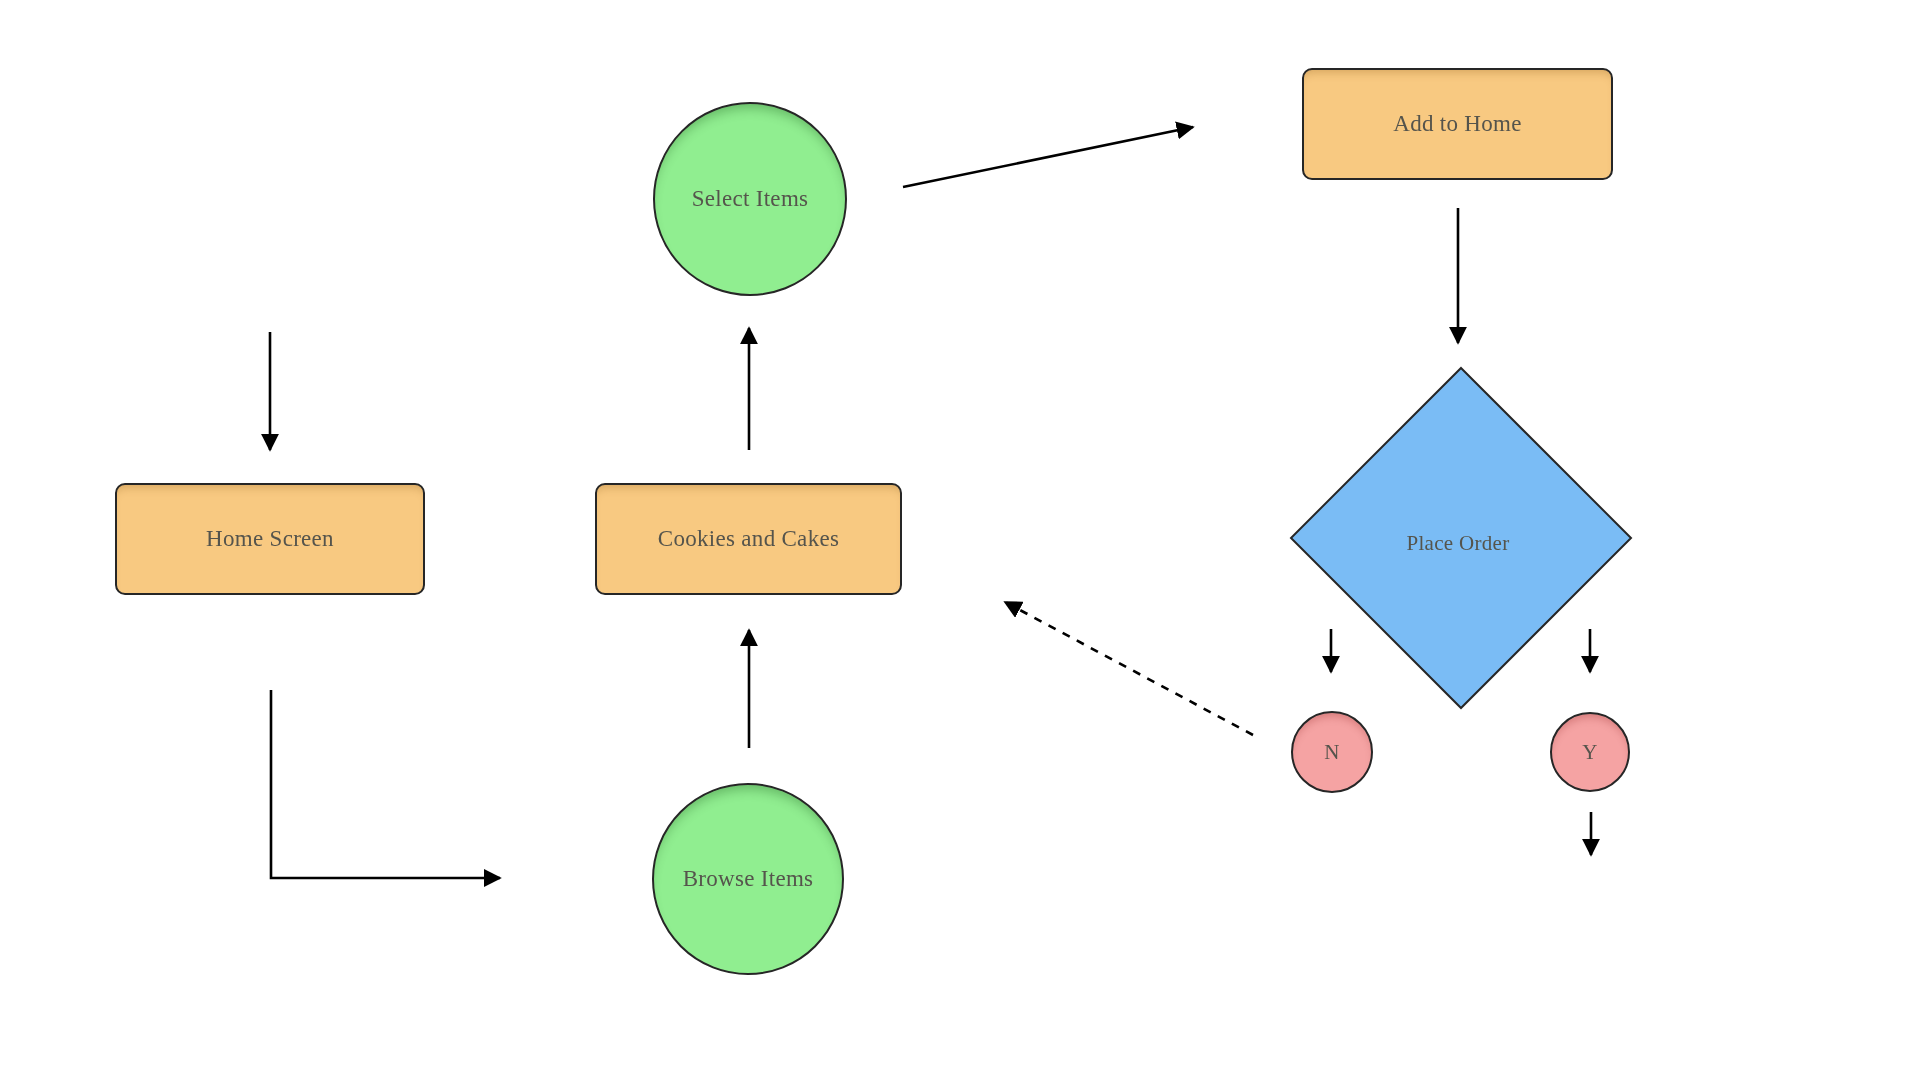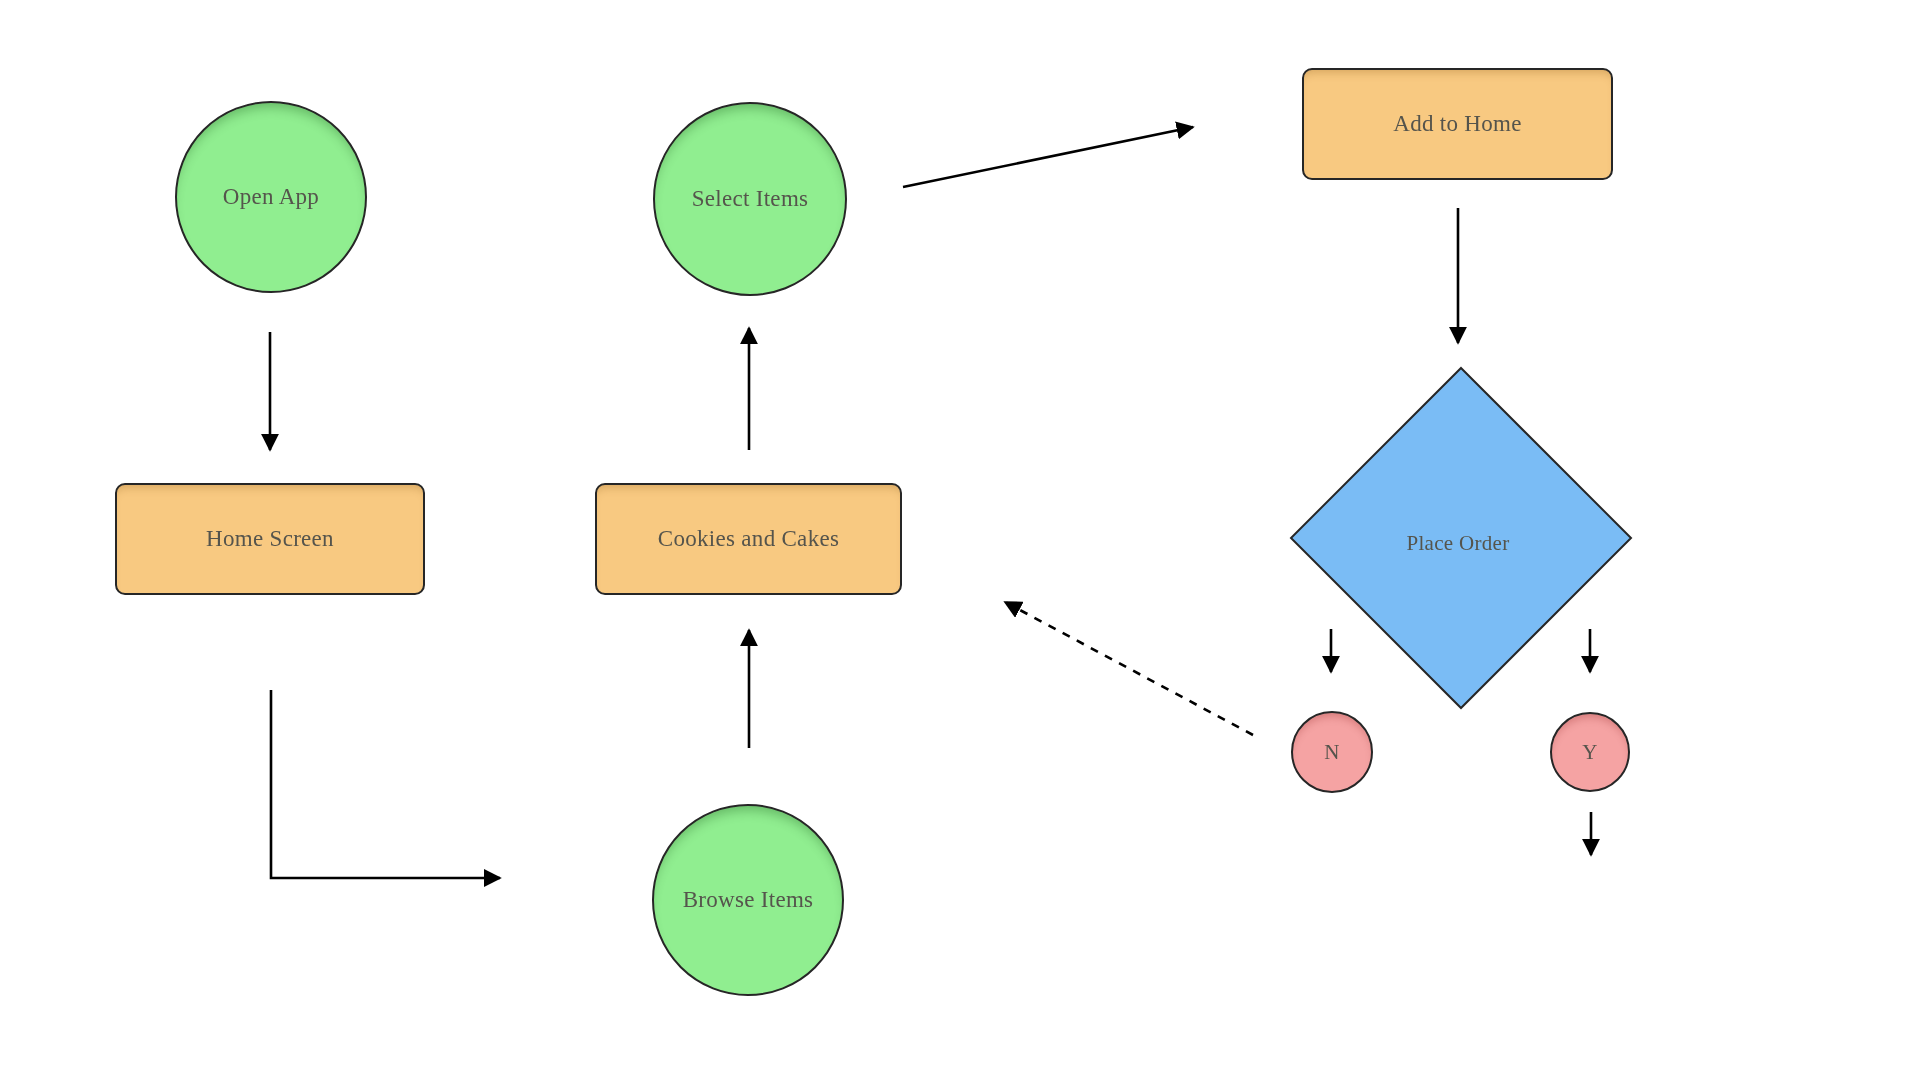--- a/index.html
+++ b/index.html
@@ -57,21 +57,21 @@
   .diamond-label{
     position:absolute;
     width:240px;left:1338px;top:531px;
     text-align:center;
     font-size:21px;letter-spacing:.3px;
   }
 
   
   .n-open-app{left:175px;top:101px;width:192px;height:192px;}
   .n-select-items{left:653px;top:102px;width:194px;height:194px;}
-  .n-browse-items{left:652px;top:804px;width:192px;height:192px;align-items:center;}
+  .n-browse-items{left:652px;top:783px;width:192px;height:192px;align-items:center;}
   .n-home-screen{left:115px;top:483px;width:310px;height:112px;text-align:center;}
   .n-cookies{left:595px;top:483px;width:307px;height:112px;}
   .n-add-to-cart{left:1302px;top:68px;width:311px;height:112px;}
   .n-confirm{left:1475px;top:878px;width:312px;height:112px;}
   .n-no{left:1291px;top:711px;width:82px;height:82px;}
   .n-yes{left:1550px;top:712px;width:80px;height:80px;}
 </style>
 </head>
 <body>
 
@@ -91,23 +91,20 @@
     <path class="edge" d="M749,748 L749,630" marker-end="url(#arrow)"></path>
     <path class="edge" d="M749,450 L749,328" marker-end="url(#arrow)"></path>
     <path class="edge" d="M903,187 L1193,127" marker-end="url(#arrow)"></path>
     <path class="edge" d="M1458,208 L1458,343" marker-end="url(#arrow)"></path>
     <path class="edge" d="M1331,629 L1331,672" marker-end="url(#arrow)"></path>
     <path class="edge" d="M1590,629 L1590,672" marker-end="url(#arrow)"></path>
     <path class="edge" d="M1591,812 L1591,855" marker-end="url(#arrow)"></path>
     <path class="edge dashed" d="M1253,735 L1005,602" marker-end="url(#arrow)"></path>
   </svg>
 
-  <div class="node circle n-open-app">
-    <span>Open App</span>
-  </div>
 
   <div class="node rounded-rect n-home-screen">
     <span>Home Screen</span>
   </div>
 
   <div class="node circle n-browse-items">
     <span>Browse Items</span>
   </div>
 
   <div class="node rounded-rect n-cookies">

